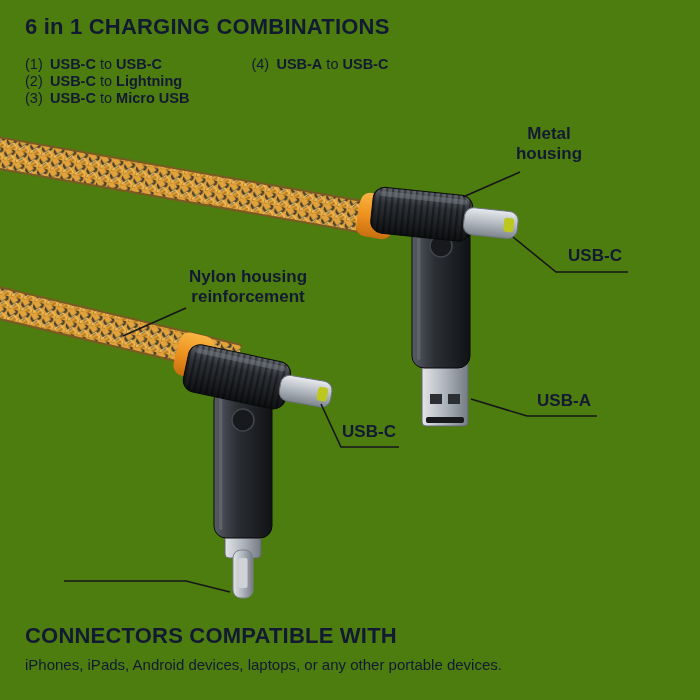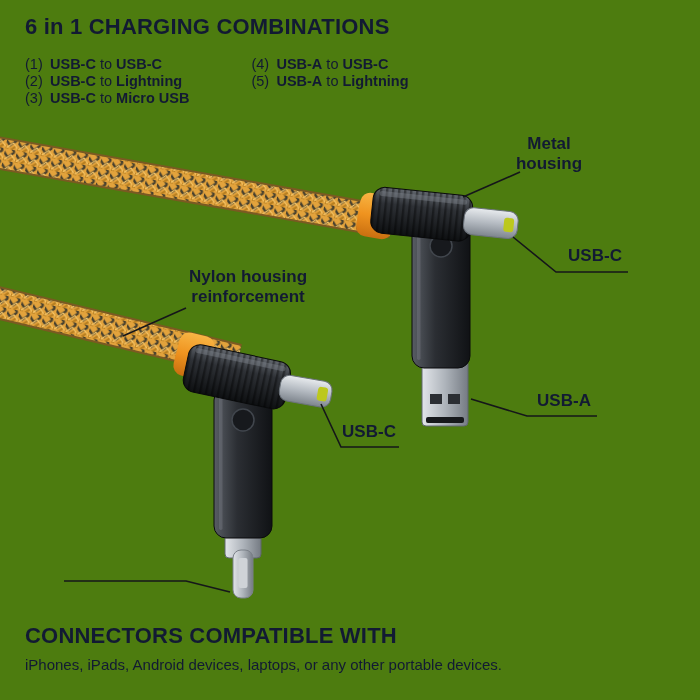--- a/index.html
+++ b/index.html
@@ -52,23 +52,20 @@
       <div class="combo">
         <span class="num">(2)</span><b>USB-C</b> <span class="sep">to</span> <b>Lightning</b>
       </div>
       <div class="combo">
         <span class="num">(3)</span><b>USB-C</b> <span class="sep">to</span> <b>Micro USB</b>
       </div>
     </div>
     <div class="col">
       <div class="combo">
         <span class="num">(4)</span><b>USB-A</b> <span class="sep">to</span> <b>USB-C</b>
-      </div>
-      <div class="combo">
-        <span class="num">(5)</span><b>USB-A</b> <span class="sep">to</span> <b>Lightning</b>
       </div>
     </div>
   </div>
 
   <svg class="art" width="700" height="700" viewBox="0 0 700 700">
     <defs>
       <pattern id="braid" width="12" height="12" patternUnits="userSpaceOnUse" patternTransform="rotate(12)">
         <rect width="12" height="12" fill="#e3a33c"></rect>
         <path d="M-2 2 L4 8 L10 2 M4 -4 L10 2" stroke="#453f2e" stroke-width="2.4" fill="none"></path>
         <path d="M-2 8 L4 14 L10 8" stroke="#b67d1f" stroke-width="2" fill="none"></path>
@@ -169,21 +166,21 @@
     <g stroke="#15161a" stroke-width="1.6" fill="none">
       <path d="M520 172 L463 197"></path>
       <path d="M628 272 L556 272 L513 237"></path>
       <path d="M597 416 L527 416 L471 399"></path>
       <path d="M186 308 L123 336"></path>
       <path d="M399 447 L341 447 L321 404"></path>
       <path d="M64 581 L186 581 L230 592"></path>
     </g>
   </svg>
 
-  <div class="label" style="left:496px; top:134px; width:106px;">Metal housing</div>
+  <div class="label" style="left:496px; top:124px; width:106px;">Metal housing</div>
   <div class="label" style="left:560px; top:246px; width:70px;">USB-C</div>
   <div class="label" style="left:528px; top:391px; width:72px;">USB-A</div>
   <div class="label" style="left:162px; top:267px; width:172px;">Nylon housing reinforcement</div>
   <div class="label" style="left:334px; top:422px; width:70px;">USB-C</div>
 
   <div class="footer-heading">CONNECTORS COMPATIBLE WITH</div>
   <div class="footer-text">iPhones, iPads, Android devices, laptops, or any other portable devices.</div>
 
 </div>
 

